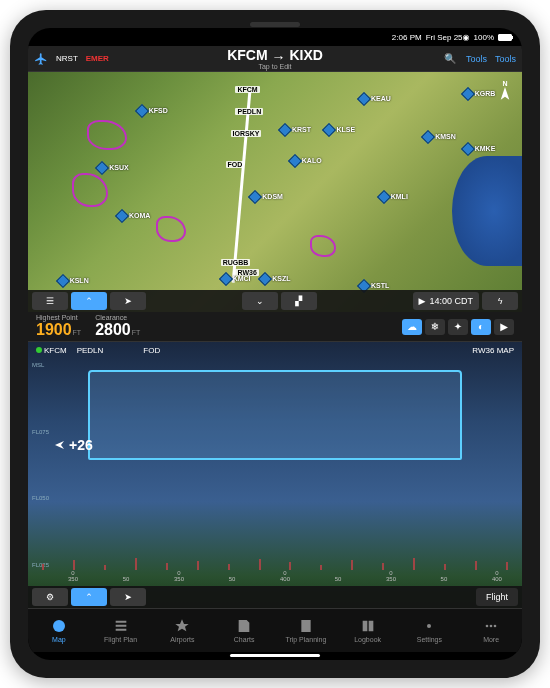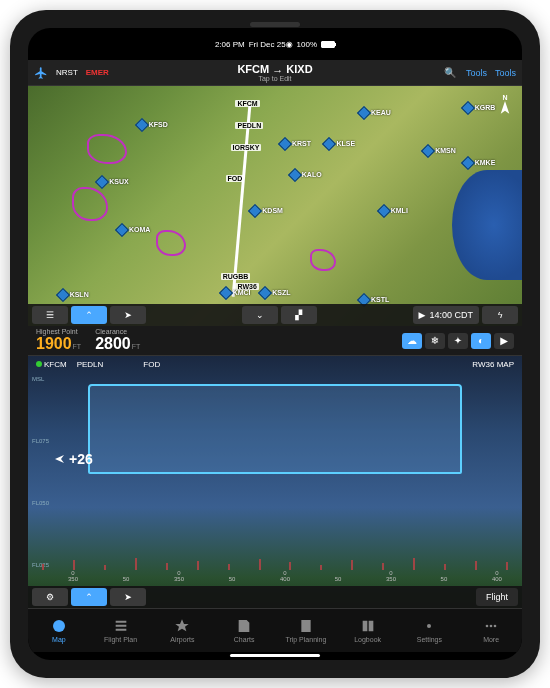--- a/index.html
+++ b/index.html
@@ -2,31 +2,31 @@
 <html><head>
 <meta charset="utf-8">
 <style>
 * { margin:0; padding:0; box-sizing:border-box; font-family:-apple-system,Helvetica,Arial,sans-serif; }
 body { background:#fff; display:flex; justify-content:center; align-items:flex-start; padding:10px; }
 .device { width:530px; height:668px; background:#1a1a1a; border-radius:36px; padding:18px; position:relative; box-shadow:0 4px 20px rgba(0,0,0,.3); }
 .device::before { content:''; position:absolute; top:12px; left:50%; transform:translateX(-50%); width:50px; height:5px; background:#333; border-radius:3px; }
 .screen { width:100%; height:100%; background:#000; border-radius:22px; overflow:hidden; display:flex; flex-direction:column; color:#fff; font-size:10px; }
 
 
-.status { height:32px; display:flex; justify-content:center; padding:2px 10px; font-size:8px; align-items:center; }
+.status { height:18px; display:flex; justify-content:flex-end; padding:2px 10px; font-size:8px; align-items:center; }
 .status .left,.status .right { display:flex; gap:4px; align-items:center; }
 .batt { width:14px; height:7px; border:1px solid #fff; border-radius:1px; position:relative; }
 .batt::after { content:''; position:absolute; right:-2px; top:1px; width:1px; height:3px; background:#fff; }
 .batt i { display:block; height:100%; width:100%; background:#fff; }
 
 
 .topnav { height:26px; background:#222; display:flex; align-items:center; padding:0 6px; border-bottom:1px solid #333; position:relative; }
 .topnav .cluster { display:flex; gap:8px; align-items:center; }
 .topnav .center { position:absolute; left:50%; transform:translateX(-50%); text-align:center; }
-.route-title { font-size:11px; font-weight:600; }
+.route-title { font-size:14px; font-weight:600; }
 .route-sub { font-size:7px; color:#aaa; }
 .nrst { color:#fff; font-size:8px; }
 .emer { color:#e33; font-size:8px; font-weight:600; }
 .tlink { color:#4aa8ff; font-size:9px; }
 .ico { width:14px; height:14px; display:flex; align-items:center; justify-content:center; }
 .plane-ico svg { width:14px; height:14px; fill:#4aa8ff; }
 
 
 .map { flex:0 0 240px; position:relative; background:linear-gradient(135deg,#4a6b2c 0%,#6b8f3e 20%,#8aa84f 35%,#a9b860 55%,#7e9544 75%,#5b7c33 100%); overflow:hidden; }
 .map::before { content:''; position:absolute; right:0; top:35%; width:70px; height:110px; background:radial-gradient(ellipse at 60% 50%,#2a5fb0 0%,#1f4a90 70%); border-radius:50% 0 0 50%; }
@@ -84,21 +84,21 @@
 </style>
 </head>
 <body>
 
 <div class="device">
 <div class="screen">
 
   <div class="status">
     <div class="left">
       <span>2:06 PM</span>
-      <span>Fri Dec 25</span>
+      <span>Fri Sep 25</span>
     </div>
     <div class="right">
       <span>◉</span>
       <span>100%</span>
       <div class="batt">
             <i></i>
           </div>
     </div>
   </div>
 

